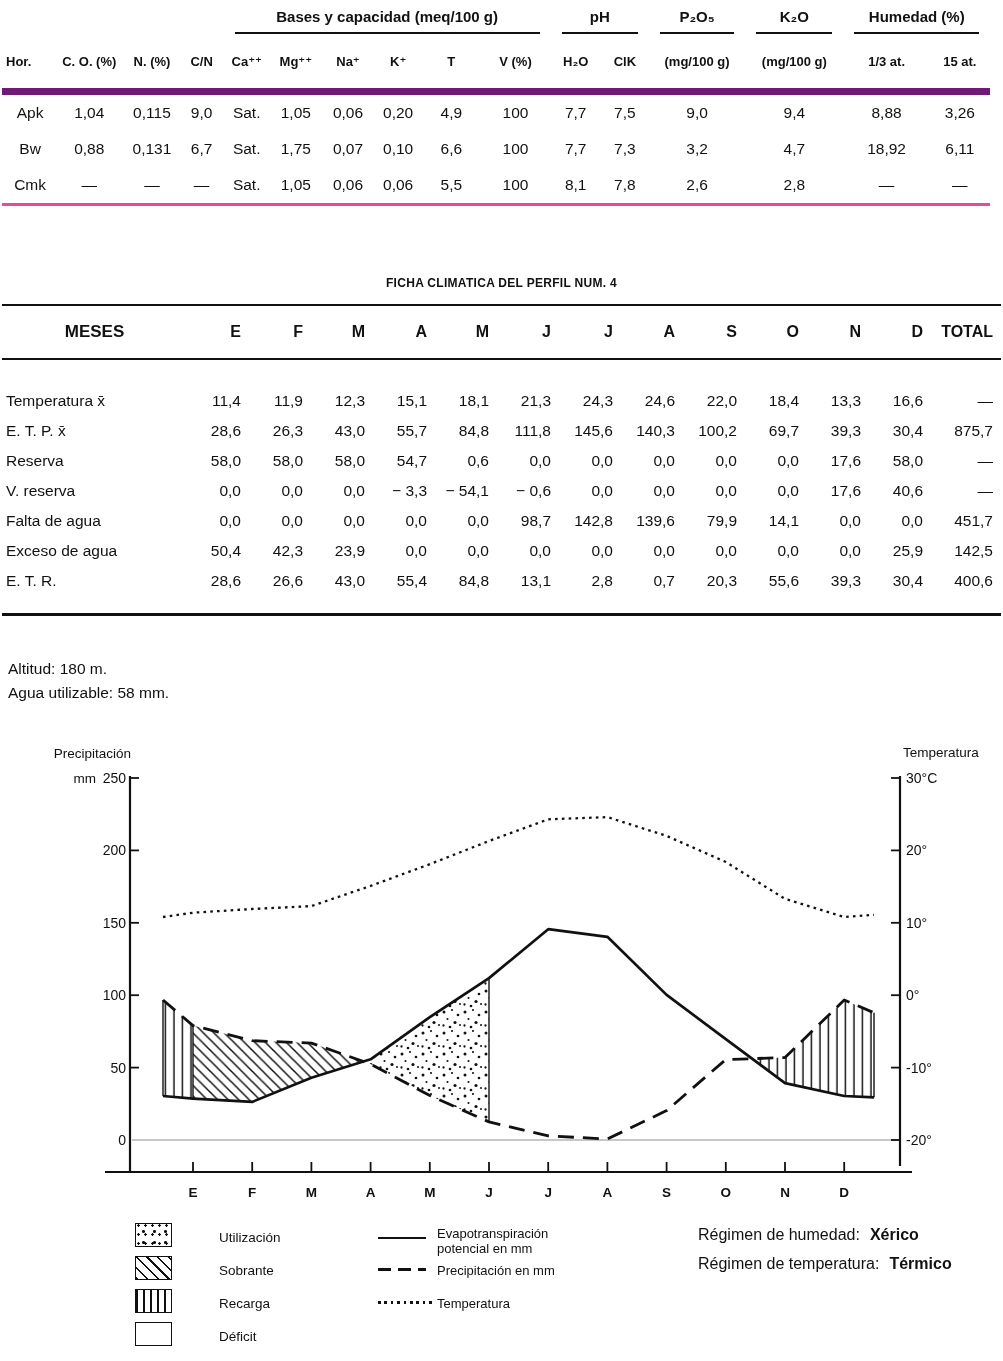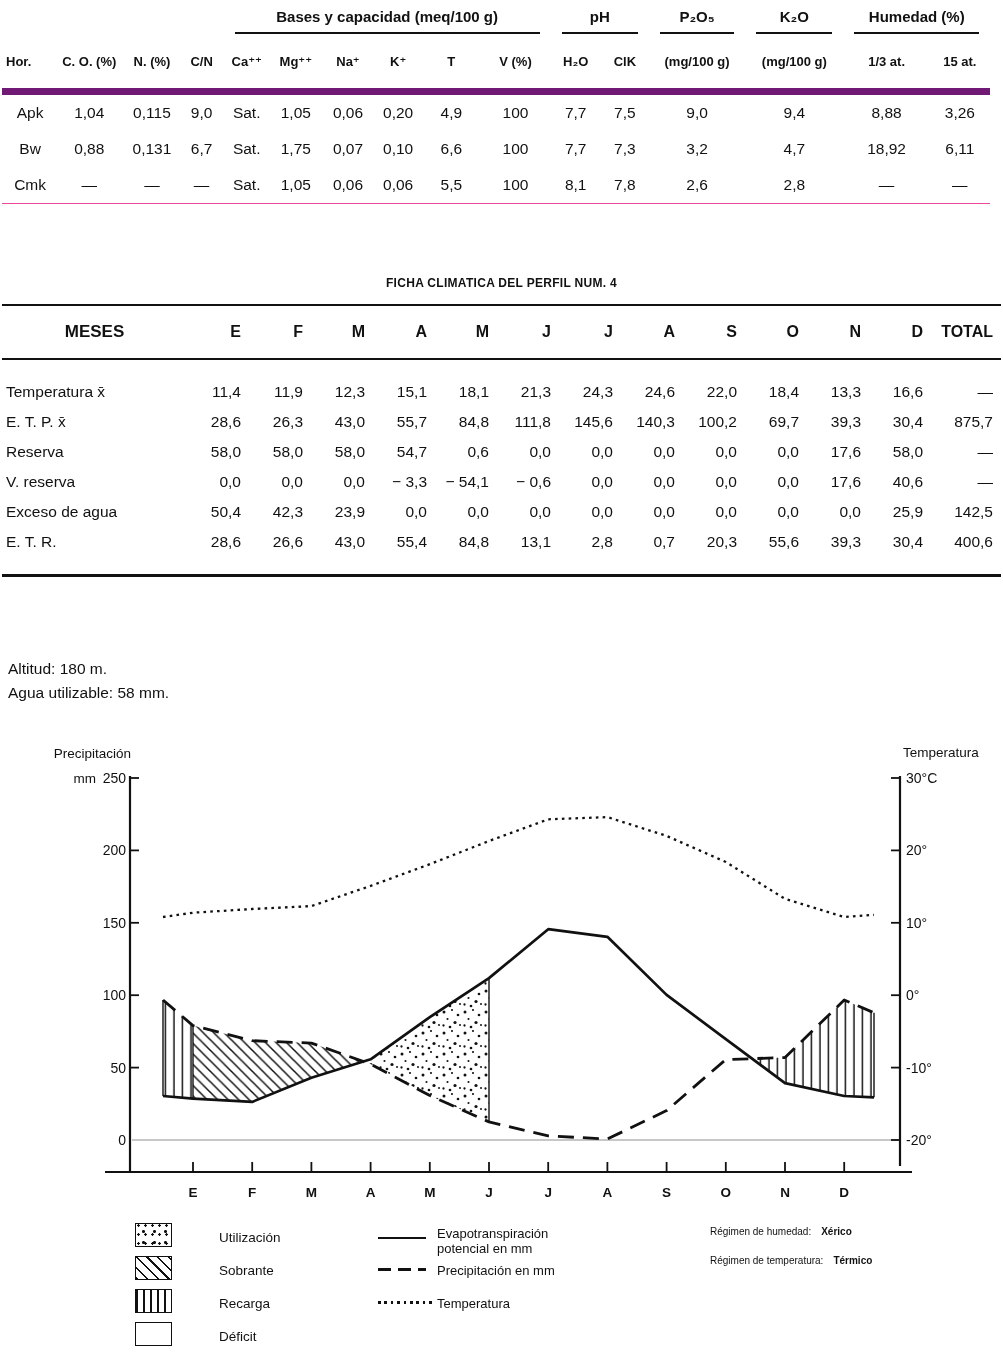--- a/index.html
+++ b/index.html
@@ -13,33 +13,33 @@
   .soil { position:absolute; left:2px; top:2px; width:988px; }
   .soil td,.soil th { padding:0; }
   .soil .grp-row td { vertical-align:bottom; height:32px; }
   .grp { font-weight:bold; text-align:center; font-size:15px; white-space:nowrap;
          padding-bottom:7px; border-bottom:2.5px solid #111; margin:0 11px; }
   .soil .sub-row th { font-weight:bold; text-align:center; font-size:13px;
          height:54px; vertical-align:middle; border-bottom:7px solid #701a75; white-space:nowrap; }
   .soil .sub-row th:first-child { text-align:left; padding-left:4px; }
   .soil tbody td { text-align:center; height:36px; font-size:15.5px; white-space:nowrap; }
   .soil tbody td:first-child { text-align:center; padding-left:4px; }
-  .soil tbody tr:last-child td { border-bottom:1px solid #ec4899; }
+  .soil tbody tr:last-child td { border-bottom:3px solid #ec4899; }
 
   
   .climate-wrap { position:absolute; left:2px; top:276px; width:999px; }
   .climate-title { text-align:center; font-weight:bold; font-size:12px; letter-spacing:.3px; }
   .climate { width:999px; margin-top:14px; }
   .climate th { border-top:2.5px solid #111; border-bottom:2.5px solid #111;
                 height:50px; font-size:16px; font-weight:bold; }
   .climate th,.climate td { text-align:right; padding-right:8px; white-space:nowrap; }
   .climate th:first-child { text-align:center; font-size:17px; padding:0; }
   .climate td:first-child { text-align:left; padding-left:4px; padding-right:0; }
   .climate tbody td { height:28px; font-size:15.5px; }
-  .climate tbody tr:first-child td { padding-top:18px; }
+  .climate tbody tr:first-child td { padding-top:27px; }
   .climate tbody tr:last-child td { border-bottom:3.5px solid #111; padding-bottom:18px; }
 
   
   .note { position:absolute; left:8px; font-size:15.5px; }
 
   
   #chart-svg { position:absolute; left:0; top:0; width:1003px; height:1361px; }
   #chart-svg text { font-family:"Liberation Sans","DejaVu Sans",sans-serif; fill:#111; }
 
   
@@ -49,21 +49,21 @@
                               radial-gradient(#111 1px, transparent 1.3px);
              background-size:11px 11px,7px 9px; background-position:2px 2px,6px 6px; }
   .sw-diag { background-image:repeating-linear-gradient(45deg,#111 0 1.6px,transparent 1.6px 7.5px); }
   .sw-vert { background-image:repeating-linear-gradient(90deg,#111 0 1.6px,transparent 1.6px 7px); }
   .lg-label { position:absolute; left:187px; font-size:13.5px;margin-left:32px; }
   .ln { position:absolute; left:378px; width:48px; }
   .ln-solid  { border-top:2.7px solid #111; }
   .ln-dashed { height:3px; background:repeating-linear-gradient(90deg,#111 0 13px,transparent 13px 20px); }
   .ln-dotted { height:2.6px; width:54px; background:repeating-linear-gradient(90deg,#111 0 2.6px,transparent 2.6px 6.4px); }
   .ln-label { position:absolute; left:437px; font-size:13px; line-height:15px; }
-  .regime { position:absolute; left:698px; font-size:10px;margin-left:12px; }
+  .regime { position:absolute; left:698px; font-size:16px; }
   .regime b { margin-left:10px; }
 </style>
 </head>
 <body>
 
 <div id="page">
 
   <table class="soil">
     <colgroup>
       <col style="width:52px">
@@ -275,20 +275,36 @@
             <td>− 0,6</td>
             <td>0,0</td>
             <td>0,0</td>
             <td>0,0</td>
             <td>0,0</td>
             <td>17,6</td>
             <td>40,6</td>
             <td>—</td>
           </tr>
           <tr>
+            <td>Falta de agua</td>
+            <td>0,0</td>
+            <td>0,0</td>
+            <td>0,0</td>
+            <td>0,0</td>
+            <td>0,0</td>
+            <td>98,7</td>
+            <td>142,8</td>
+            <td>139,6</td>
+            <td>79,9</td>
+            <td>14,1</td>
+            <td>0,0</td>
+            <td>0,0</td>
+            <td>451,7</td>
+          </tr>
+          <tr>
             <td>Exceso de agua</td>
             <td>50,4</td>
             <td>42,3</td>
             <td>23,9</td>
             <td>0,0</td>
             <td>0,0</td>
             <td>0,0</td>
             <td>0,0</td>
             <td>0,0</td>
             <td>0,0</td>

